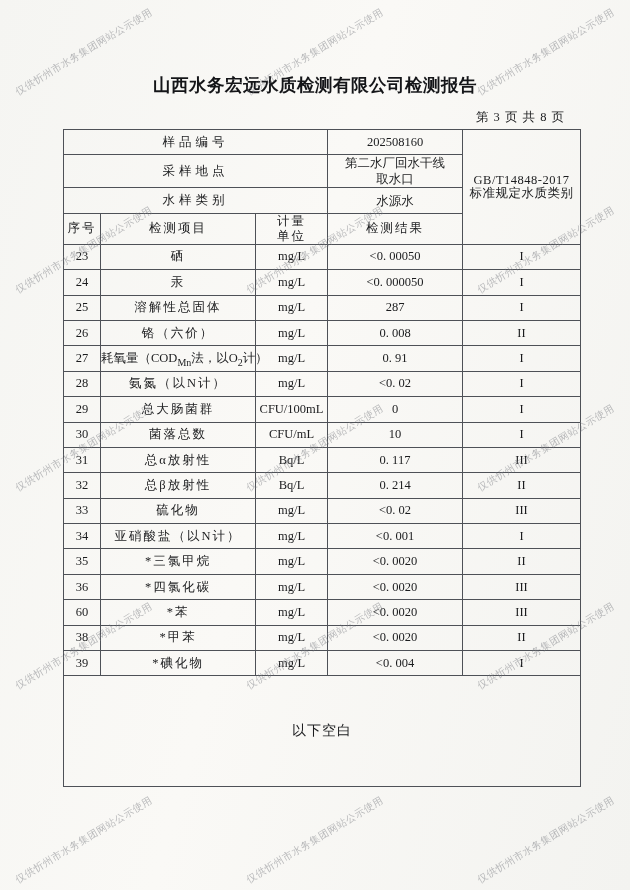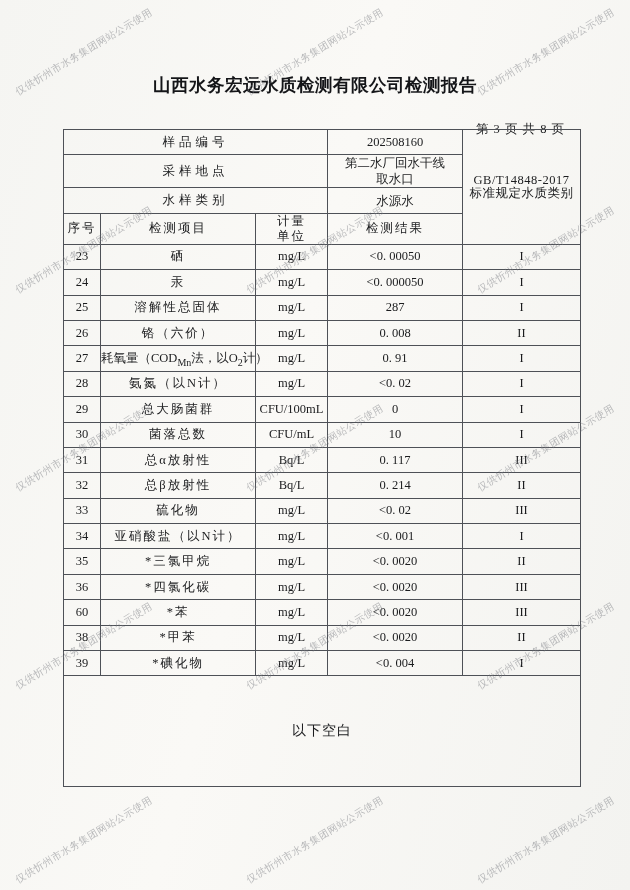--- a/index.html
+++ b/index.html
@@ -9,21 +9,21 @@
     font-family:"Liberation Serif","DejaVu Serif",serif;
     color:#1b1c1e;
   }
   .title{
     position:absolute;top:73px;left:0;width:100%;text-align:center;
     font-family:"Liberation Sans","DejaVu Sans",sans-serif;
     font-weight:bold;font-size:17.5px;letter-spacing:.5px;color:#141518;
   }
   .meta{position:absolute;top:109px;left:63px;width:502px;height:17px;font-size:12.5px;}
   .report-no{position:absolute;left:16px;top:0;letter-spacing:.5px;}
-  .page-ind{position:absolute;right:0;top:12px;letter-spacing:1px;}
+  .page-ind{position:absolute;right:0;top:0;letter-spacing:1px;}
 
   table.rt{
     position:absolute;left:63px;top:129px;width:517px;
     border-collapse:collapse;table-layout:fixed;font-size:12.5px;padding-left:29px;
   }
   .rt td,.rt th{
     border:1px solid #4e5157;padding:0;text-align:center;vertical-align:middle;
     font-weight:normal;overflow:visible;
   }
   tr.r1{height:26px}tr.r2{height:33px}tr.r3{height:26px}tr.rhead{height:33px}

